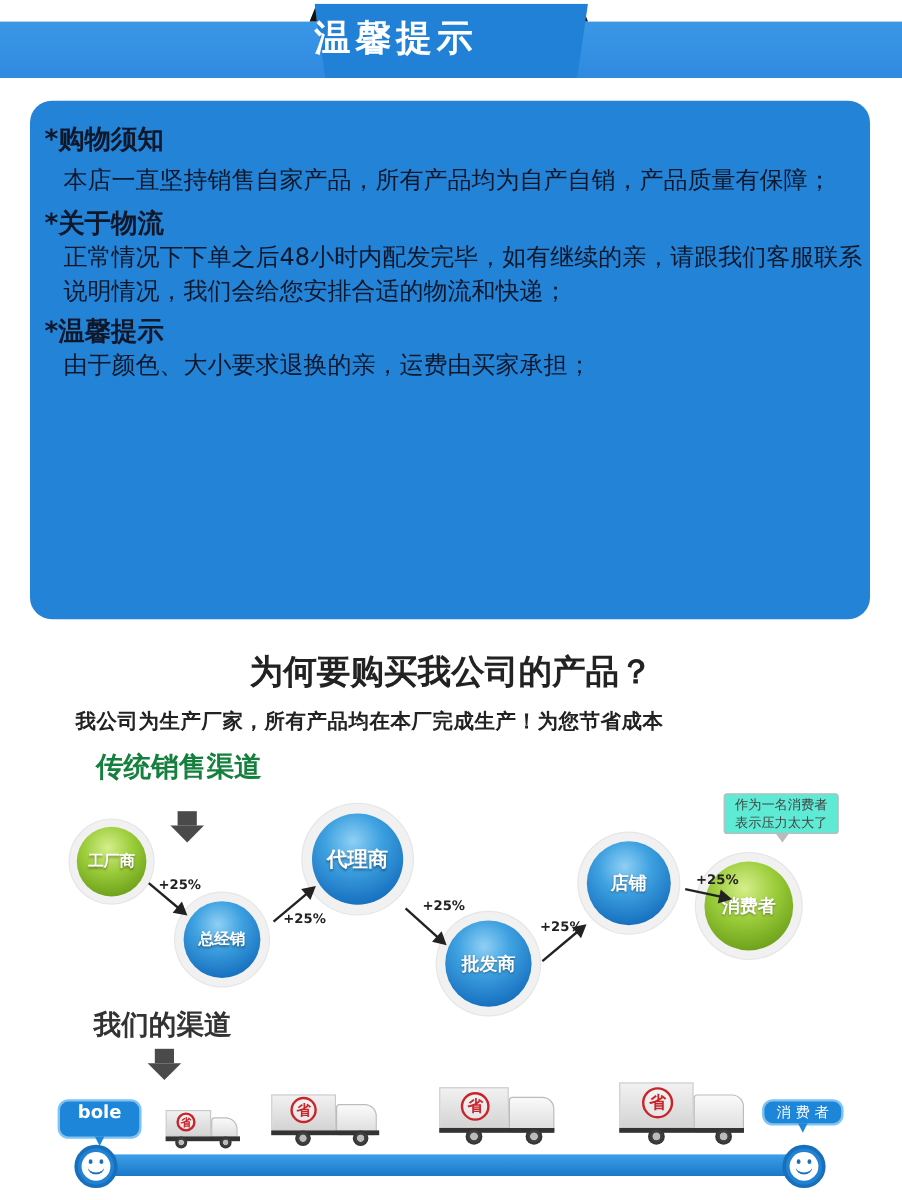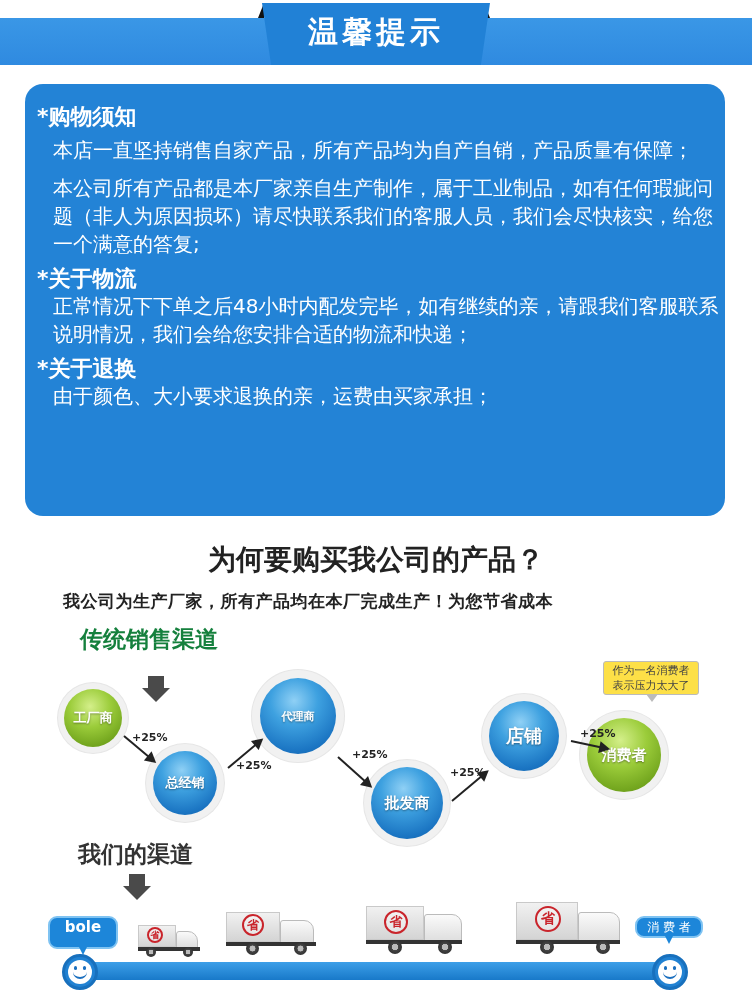--- a/index.html
+++ b/index.html
@@ -4,24 +4,24 @@
 <style>
   * { margin:0; padding:0; box-sizing:border-box; }
   body { width:752px; height:1000px; background:#ffffff; font-family:"DejaVu Sans", sans-serif; position:relative; overflow:hidden; }
 
   
   .banner { position:absolute; left:0; top:18px; width:752px; height:47px; background:linear-gradient(#3a97e6,#2f8ae0); }
   .banner-tab { position:absolute; left:262px; top:3px; width:228px; height:62px; background:#2181d6;
     clip-path: polygon(0 0,100% 0,96% 100%,4% 100%); }
   .banner-ear-l { position:absolute; left:258px; top:3px; width:0; height:0; border-left:6px solid transparent; border-bottom:15px solid #111; }
   .banner-ear-r { position:absolute; left:484px; top:3px; width:0; height:0; border-right:6px solid transparent; border-bottom:15px solid #111; }
-  .banner-title { position:absolute; left:262px; top:12px; width:228px; text-align:center; color:#fff; font-size:30px; font-weight:bold; letter-spacing:4px; }
+  .banner-title { position:absolute; left:262px; top:12px; width:228px; color:#fff; font-size:30px; font-weight:bold; letter-spacing:4px; }
 
   
-  .notice { position:absolute; left:25px; top:84px; width:700px; height:432px; background:#2383d6; border-radius:18px; padding:16px 0 0 12px; color:#ffffff; }
+  .notice { position:absolute; left:25px; top:84px; width:700px; height:432px; background:#2383d6; border-radius:18px; padding:16px 0 0 12px; color:#0f172a; }
   .sec-title { font-size:22px; font-weight:bold; line-height:26px; margin-left:0; }
   .sec-body { font-size:20px; line-height:28px; padding-left:16px; margin-bottom:8px; }
   .sec-body p { white-space:nowrap; }
 
   
   .why-title { position:absolute; left:0; top:541px; width:752px; text-align:center; font-size:28px; font-weight:bold; color:#222; }
   .why-sub { position:absolute; left:0; top:590px; width:616px; text-align:center; font-size:17px; font-weight:bold; color:#222; letter-spacing:0.5px; }
 
   .trad-label { position:absolute; left:80px; top:624px; font-size:23px; font-weight:bold; color:#15803d; }
   .our-label { position:absolute; left:78px; top:839px; font-size:23px; font-weight:bold; color:#333; }
@@ -32,21 +32,21 @@
   
   .node { position:absolute; border-radius:50%; background:#f1f1f1; box-shadow:0 0 0 1px #e6e6e6; display:flex; align-items:center; justify-content:center; }
   .ball { border-radius:50%; display:flex; align-items:center; justify-content:center; color:#fff; font-weight:bold; text-shadow:0 1px 2px rgba(0,0,0,.4); }
   .ball.blue { background:radial-gradient(circle at 45% 30%, #8fd0f5 0%, #3ea1e0 35%, #1a74c2 75%, #135c9e 100%); }
   .ball.green { background:radial-gradient(circle at 45% 30%, #d4ef8a 0%, #9bcc3a 40%, #6ea11b 80%, #55850f 100%); }
 
   .pct { position:absolute; font-size:11px; font-weight:bold; color:#222; }
   .arrow-line { position:absolute; height:2px; background:#222; transform-origin:0 50%; }
   .arrow-line::after { content:""; position:absolute; right:-4px; top:-5px; border-left:11px solid #222; border-top:6px solid transparent; border-bottom:6px solid transparent; }
 
-  .speech { position:absolute; left:603px; top:661px; width:96px; height:34px; border:1px solid #bbb; border-radius:3px; background:#fde047; font-size:11px; line-height:15px; color:#444; text-align:center; padding-top:1px; }
+  .speech { position:absolute; left:603px; top:661px; width:96px; height:34px; border:1px solid #bbb; border-radius:3px; background:#5eead4; font-size:11px; line-height:15px; color:#444; text-align:center; padding-top:1px; }
   .speech::after { content:""; position:absolute; left:42px; bottom:-8px; border-left:6px solid transparent; border-right:6px solid transparent; border-top:8px solid #bbb; }
 
   
   .city { position:absolute; left:0; top:820px; width:752px; height:120px; }
 
   .road { position:absolute; left:82px; top:962px; width:590px; height:18px; background:linear-gradient(#3d9fe8,#1879c9); }
   .smile { position:absolute; width:36px; height:36px; border-radius:50%; background:#2182d3; border:3px solid #1870bd; display:flex; align-items:center; justify-content:center; }
   .smile-face { width:24px; height:24px; border-radius:50%; background:#fff; position:relative; }
   .smile-face::before { content:""; position:absolute; left:6px; top:6px; width:3px; height:4px; background:#1a6fbf; border-radius:2px; box-shadow:9px 0 0 #1a6fbf; }
   .smile-face::after { content:""; position:absolute; left:5px; top:9px; width:14px; height:8px; border-bottom:2px solid #1a6fbf; border-radius:0 0 8px 8px; }
@@ -71,61 +71,56 @@
 <div class="banner-title">温馨提示</div>
 
 <div class="notice">
   <div>
     <div class="sec-title" style="margin-top:4px;">*购物须知</div>
     <div class="sec-body" style="margin-top:6px;margin-bottom:10px;">
       <p>本店一直坚持销售自家产品，所有产品均为自产自销，产品质量有保障；</p>
     </div>
   </div>
   <div>
-    <div class="sec-body">
-      <p>本公司所有产品都是本厂家亲自生产制作，属于工业制品，如有任何瑕疵问</p>
-      <p>题（非人为原因损坏）请尽快联系我们的客服人员，我们会尽快核实，给您</p>
-      <p>一个满意的答复;</p>
-    </div>
   </div>
   <div>
     <div class="sec-title">*关于物流</div>
     <div class="sec-body">
       <p>正常情况下下单之后48小时内配发完毕，如有继续的亲，请跟我们客服联系</p>
       <p>说明情况，我们会给您安排合适的物流和快递；</p>
     </div>
   </div>
   <div>
-    <div class="sec-title">*关于退换</div>
+    <div class="sec-title">*温馨提示</div>
     <div class="sec-body">
       <p>由于颜色、大小要求退换的亲，运费由买家承担；</p>
     </div>
   </div>
 </div>
 
 <div class="why-title">为何要购买我公司的产品？</div>
 <div class="why-sub">我公司为生产厂家，所有产品均在本厂完成生产！为您节省成本</div>
 
 <div class="trad-label">传统销售渠道</div>
 <div class="down-arrow" style="left:142px;top:676px;"></div>
 
 <div class="node" style="left:58px;top:683px;width:70px;height:70px;">
   <div class="ball green" style="width:58px;height:58px;font-size:13px;">工厂商</div>
 </div>
 <div class="node" style="left:146px;top:744px;width:78px;height:78px;">
   <div class="ball blue" style="width:64px;height:64px;font-size:13px;">总经销</div>
 </div>
 <div class="node" style="left:252px;top:670px;width:92px;height:92px;">
-  <div class="ball blue" style="width:76px;height:76px;font-size:11px;">代理商</div>
+  <div class="ball blue" style="width:76px;height:76px;font-size:17px;">代理商</div>
 </div>
 <div class="node" style="left:364px;top:760px;width:86px;height:86px;">
   <div class="ball blue" style="width:72px;height:72px;font-size:15px;">批发商</div>
 </div>
 <div class="node" style="left:482px;top:694px;width:84px;height:84px;">
-  <div class="ball blue" style="width:70px;height:70px;font-size:18px;">店铺</div>
+  <div class="ball blue" style="width:70px;height:70px;font-size:15px;">店铺</div>
 </div>
 <div class="node" style="left:580px;top:711px;width:88px;height:88px;">
   <div class="ball green" style="width:74px;height:74px;font-size:15px;">消费者</div>
 </div>
 
 <div class="arrow-line" style="left:124px;top:735px;width:38px;transform:rotate(40deg);"></div>
 <div class="pct" style="left:132px;top:731px;">+25%</div>
 <div class="arrow-line" style="left:228px;top:767px;width:42px;transform:rotate(-40deg);"></div>
 <div class="pct" style="left:236px;top:759px;">+25%</div>
 <div class="arrow-line" style="left:338px;top:756px;width:42px;transform:rotate(42deg);"></div>

